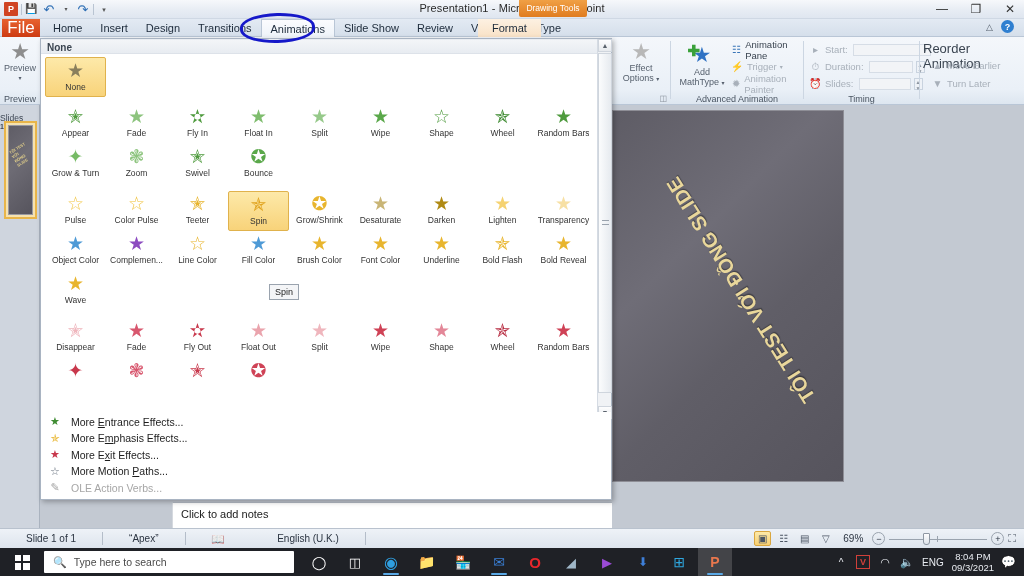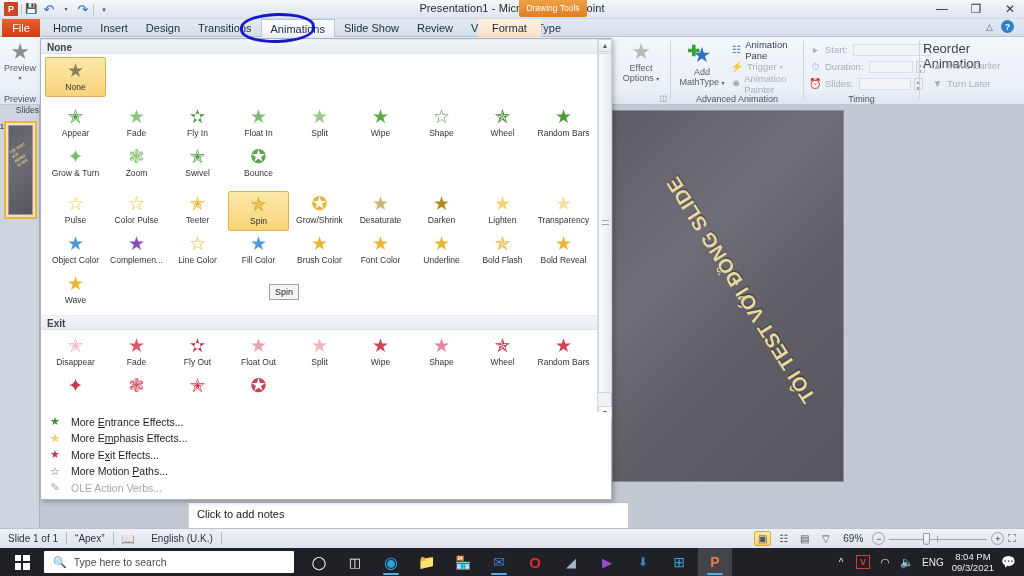--- a/index.html
+++ b/index.html
@@ -45,21 +45,21 @@
 
   
   .tabstrip {
     position: absolute; left: 0; top: 19px; width: 1024px; height: 18px;
     background: linear-gradient(to bottom, #e3eaf3, #d5dfeb);
     border-bottom: 1px solid #b9c6d6;
   }
   .tab-file {
     position: absolute; left: 2px; top: 0; width: 38px; height: 18px;
     background: linear-gradient(to bottom, #e8622f, #cd3b12);
-    color: #fff; font-size: 11px; text-align: center; line-height: 18px;
+    color: #fff; font-size: 17px; text-align: center; line-height: 18px;
   }
   .tabs { position: absolute; left: 44px; top: 0; display: flex; height: 18px; }
   .tab {
     padding: 0 9px; height: 18px; line-height: 18px;
     font-size: 11px; color: #1c2a3a; white-space: nowrap;
   }
   .tab.active {
     background: linear-gradient(to bottom,#fbfcfe,#eef3f9);
     border-left: 1px solid #b9c6d6; border-right: 1px solid #b9c6d6;
     border-top: 1px solid #b9c6d6;
@@ -147,21 +147,21 @@
   .sb-arrow { width: 14px; height: 13px; display: flex; align-items: center; justify-content: center;
     font-size: 7px; color: #5a626c; background: linear-gradient(to bottom,#fdfdfe,#e7eaee); border: 1px solid #cfd5dd; }
   .sb-thumb { position: absolute; left: 0; top: 14px; width: 14px; height: 340px;
     background: linear-gradient(to right,#fbfcfd,#e6eaef); border: 1px solid #cfd5dd; }
 
   
   .leftpanel {
     position: absolute; left: 0; top: 105px; width: 40px; bottom: 48px;
     background: #cfd5de; border-right: 1px solid #aab3bf;
   }
-  .panel-tab { font-size: 8.5px; color: #3c4553; text-align: right; padding-top: 0; }
+  .panel-tab { font-size: 8.5px; color: #3c4553; text-align: left; padding-top: 8px; }
   .thumb-wrap { position: absolute; left: 4px; top: 16px; width: 33px; height: 98px;
     border: 2px solid #e8b54a; background: #f6e2ae; padding: 2px; }
   .thumb {
     width: 100%; height: 100%;
     background: linear-gradient(135deg,#5f5d66 0%,#6e6c75 40%,#56545d 100%);
     position: relative; overflow: hidden; border: 1px solid #9a9aa2;
   }
   .thumb-txt {
     position: absolute; left: 3px; top: 18px; font-size: 4px; color: #e3d08a;
     transform: rotate(-32deg); line-height: 5px; font-weight: bold;
@@ -182,31 +182,31 @@
   .slide-txt {
     position: absolute; left: -32px; top: 150px; width: 300px;
     color: #e9d79b; font-weight: bold; font-size: 20px; line-height: 25px;
     transform: rotate(-122deg); transform-origin: center;
     text-shadow: 1px 1px 1px rgba(0,0,0,.35);
     white-space: nowrap;
   }
   .notes {
     position: absolute; left: 132px; bottom: 0; width: 440px; height: 26px;
     background: #fff; border-top: 1px solid #b5bcc6; border-left: 1px solid #d5d9df;
-    font-size: 11px; color: #1b1b1b; padding: 5px 0 2px 8px; margin-left: 16px;
+    font-size: 11px; color: #1b1b1b; padding: 5px 0 2px 8px;
   }
 
   
   .statusbar {
     position: absolute; left: 0; bottom: 28px; width: 1024px; height: 20px;
     background: linear-gradient(to bottom,#eef2f7,#dde4ed);
     border-top: 1px solid #b9c2ce;
     display: flex; align-items: center; font-size: 10px; color: #2a3340;
   }
-  .sb-item { padding: 0 8px; height: 20px; line-height: 20px; display: flex; align-items: center; gap: 4px; text-align: right; }
+  .sb-item { padding: 0 26px; height: 20px; line-height: 20px; display: flex; align-items: center; gap: 4px; text-align: right; }
   .sb-divider { width: 1px; height: 13px; background: #b4bdc9; }
   .view-btn { width: 17px; height: 15px; display: flex; align-items: center; justify-content: center;
     font-size: 10px; color: #4b5563; }
   .view-btn.active { background: linear-gradient(to bottom,#fde9a9,#f7cf71); border: 1px solid #d9a63f; border-radius: 2px; }
   .zoom-track { position: relative; width: 98px; height: 14px; display: flex; align-items: center; }
   .zoom-line { position: absolute; left: 0; right: 0; top: 7px; height: 1px; background: #9aa3ae; }
   .zoom-handle { position: absolute; left: 34px; top: 1px; width: 7px; height: 12px;
     background: linear-gradient(to bottom,#fdfdfe,#dde3ea); border: 1px solid #8e97a3; border-radius: 1px 1px 3px 3px; }
   .zoom-tick { position: absolute; top: 4px; width: 1px; height: 6px; background: #9aa3ae; }
 
@@ -530,21 +530,20 @@
         <div class="eff">
             <span class="ico" style="color:#e8b52e">★</span>
             <span class="nm">Bold Reveal</span>
           </div>
         <div class="eff">
             <span class="ico" style="color:#e8b52e">★</span>
             <span class="nm">Wave</span>
           </div>
       </div>
 
-      <div class="sec-head">Exit</div>
       <div class="sec-body">
         <div class="eff">
             <span class="ico" style="color:#efb6bd">✭</span>
             <span class="nm">Disappear</span>
           </div>
         <div class="eff">
             <span class="ico" style="color:#d8576e">★</span>
             <span class="nm">Fade</span>
           </div>
         <div class="eff">

